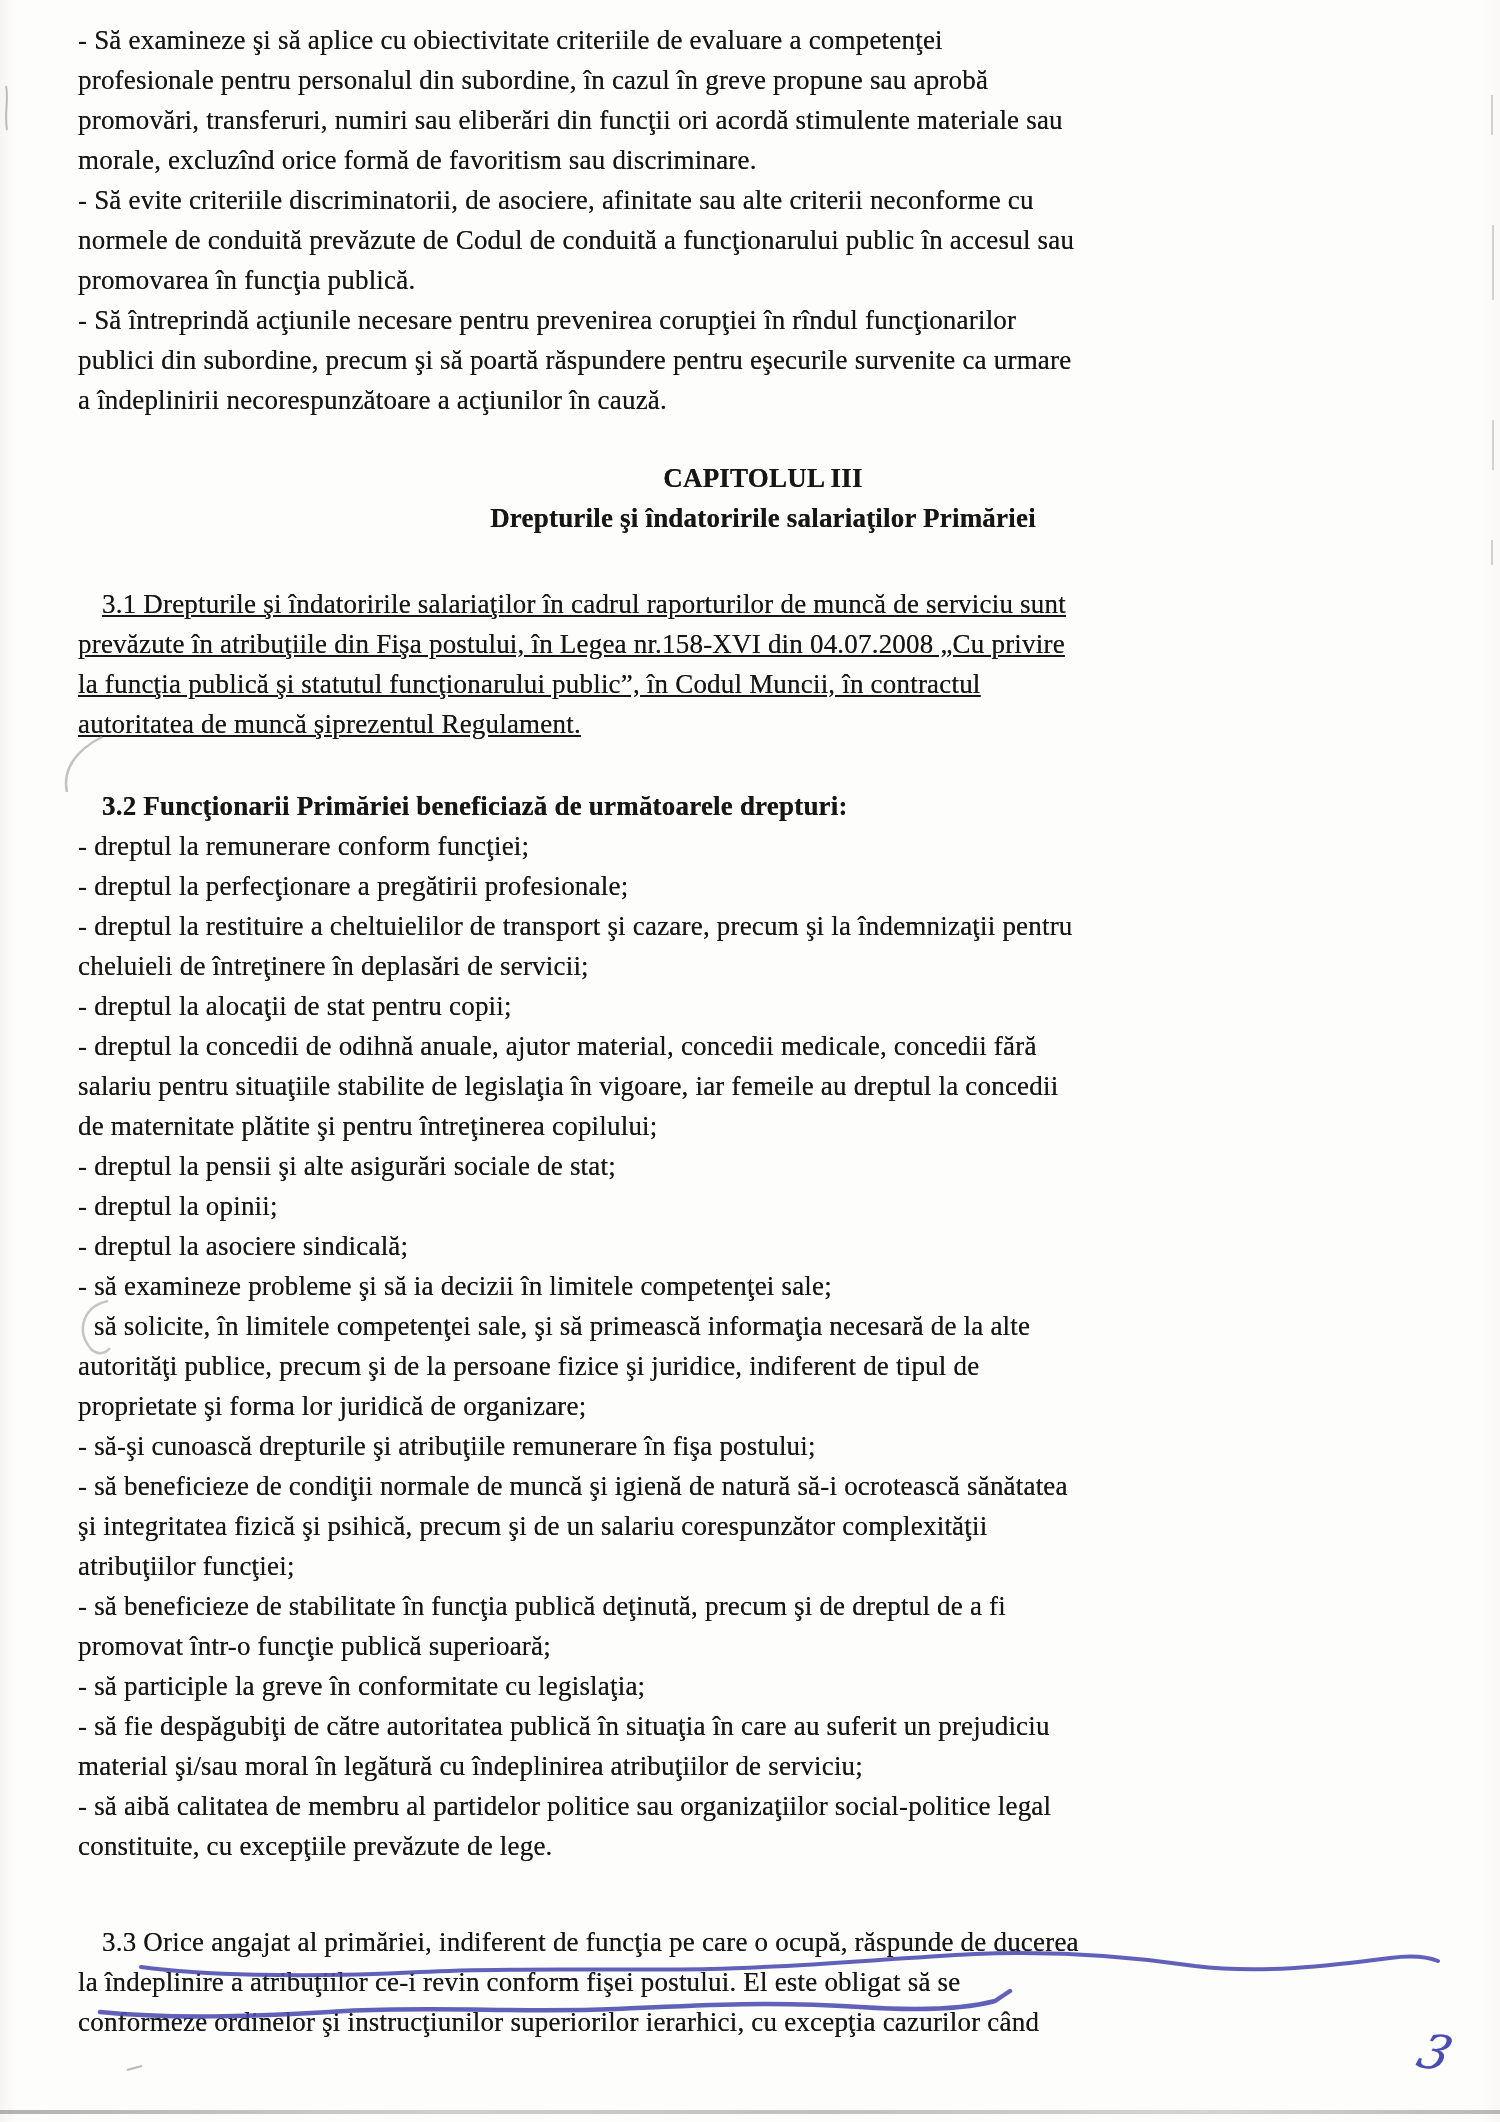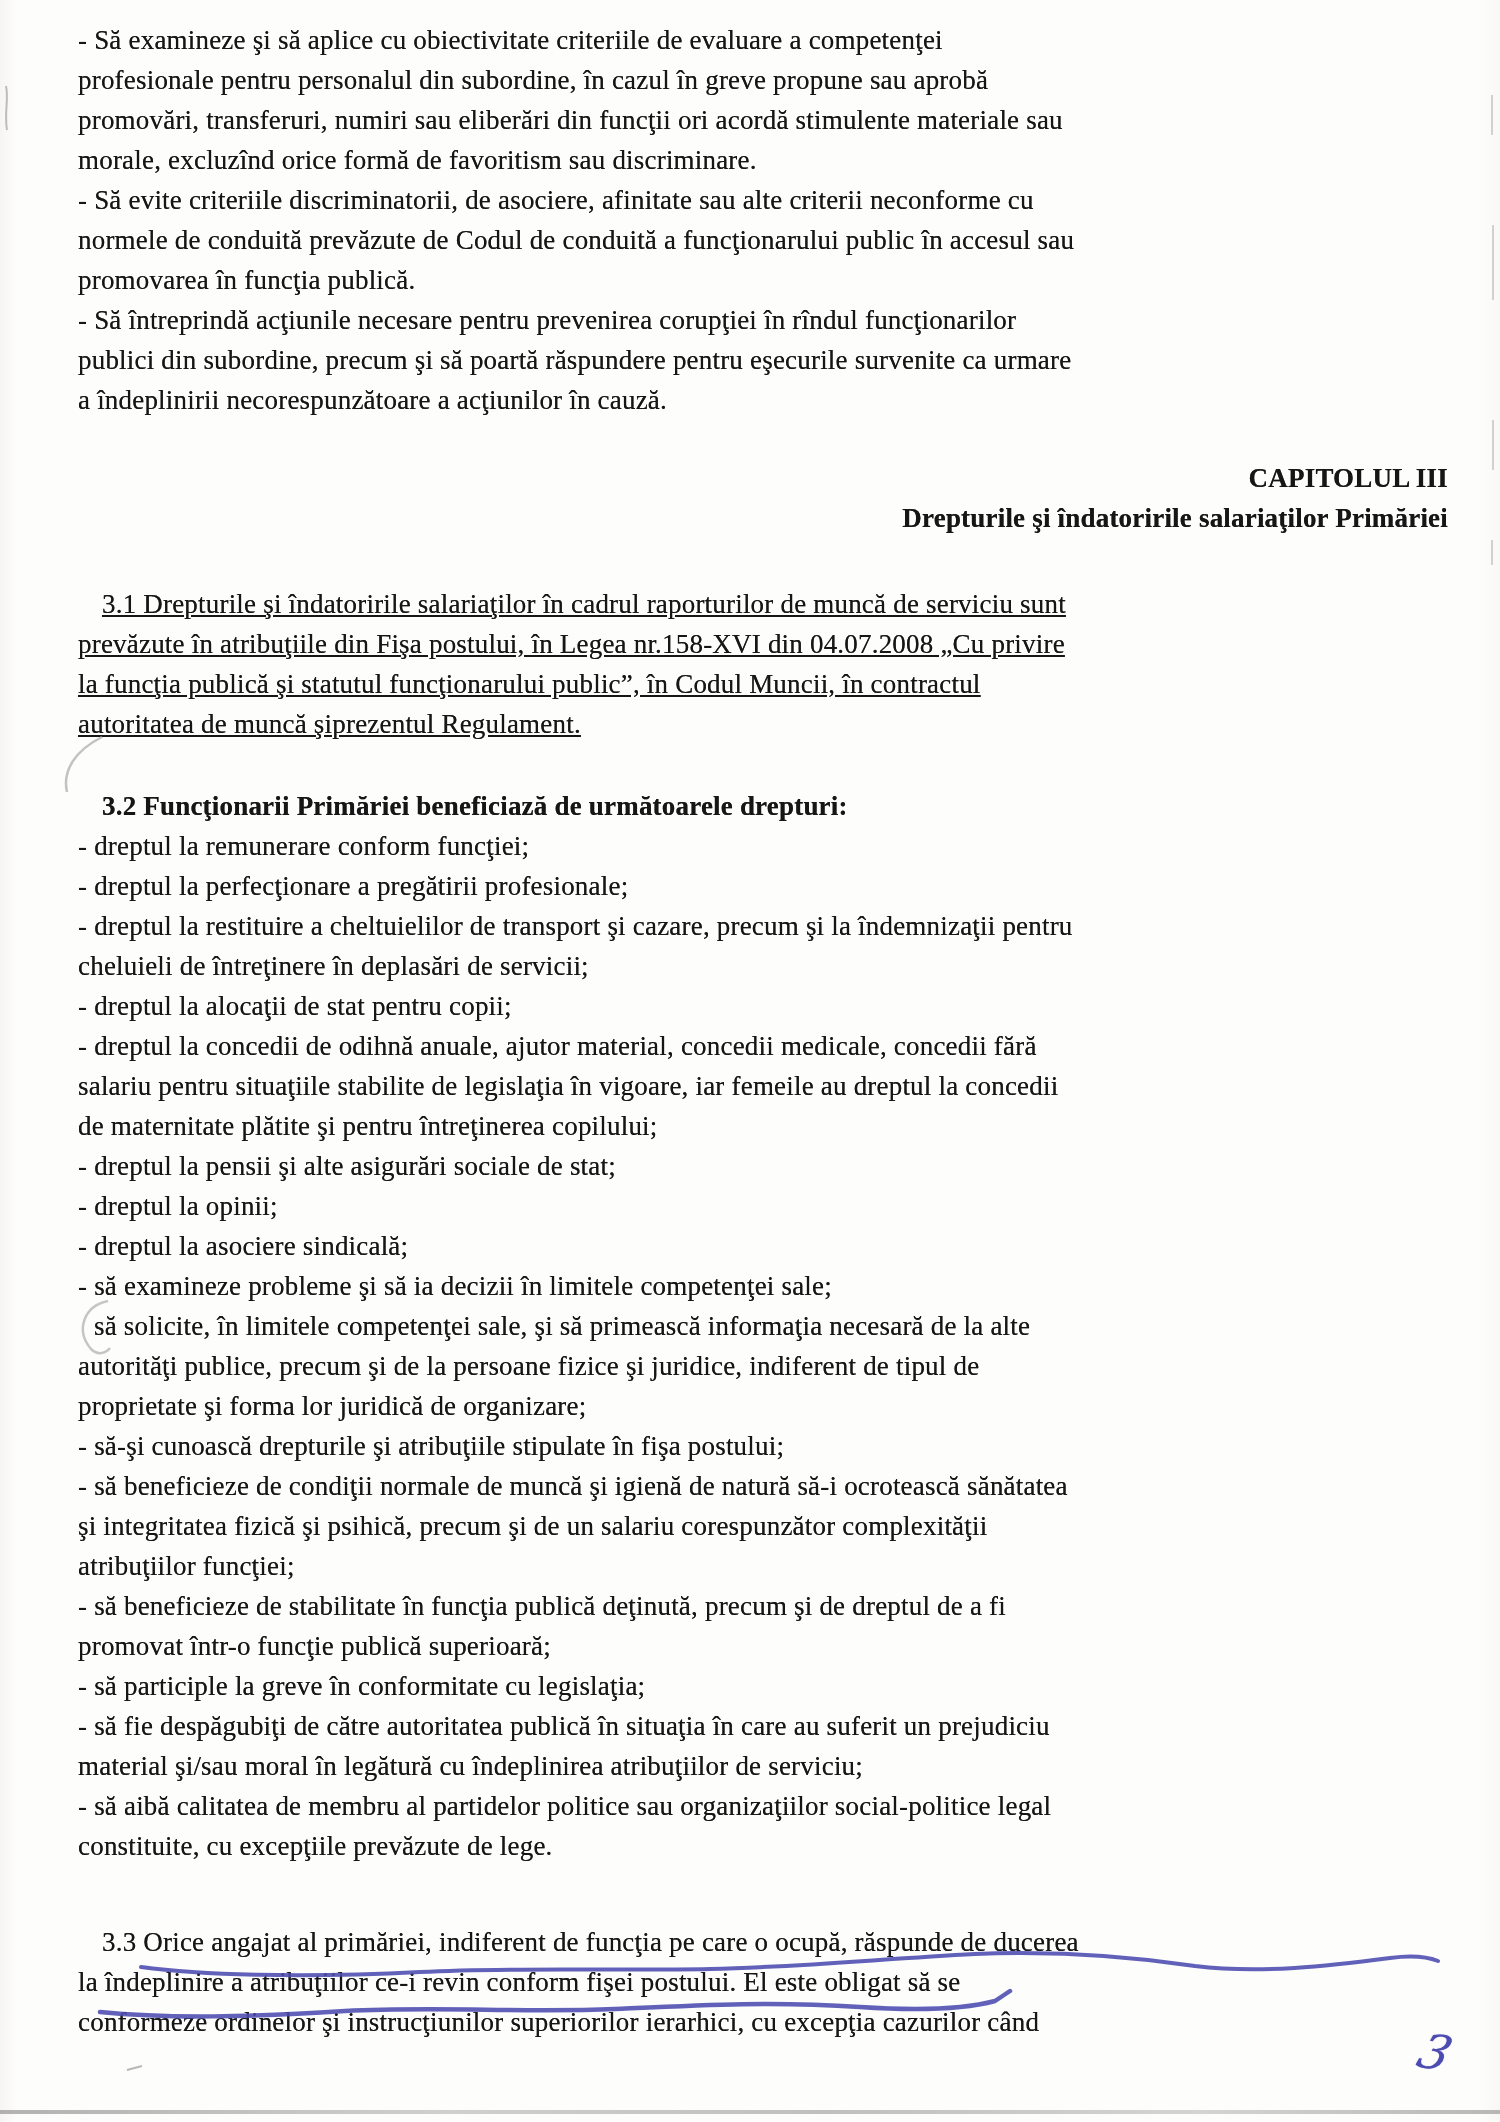--- a/index.html
+++ b/index.html
@@ -16,21 +16,21 @@
   }
   #doc{
     position:absolute;left:78px;top:20px;width:1370px;
     font-size:27px;line-height:40px;
     letter-spacing:0.2px;
     text-shadow:0 0 0.6px rgba(20,20,20,0.75);
   }
   .block{margin:0;}
   .line{white-space:nowrap;}
   .b-bold .line{font-weight:700;}
-  .b-center .line{text-align:right;white-space:nowrap;}
+  .b-center .line{text-align:center;white-space:nowrap;}
   .ind1{padding-left:24px;}
   .ind2{padding-left:16px;}
   .overlay{position:absolute;left:0;top:0;pointer-events:none;}
   .handnum{
     position:absolute;left:1420px;top:2028px;
     font-family:"DejaVu Serif",serif;
     font-style:italic;font-size:48px;line-height:48px;
     transform:rotate(9deg) skewX(-10deg);
     text-shadow:0 0 1px rgba(84,79,192,0.6);
   }
@@ -80,21 +80,21 @@
         <div class="line">- dreptul la concedii de odihnă anuale, ajutor material, concedii medicale, concedii fără</div>
         <div class="line">salariu pentru situaţiile stabilite de legislaţia în vigoare, iar femeile au dreptul la concedii</div>
         <div class="line">de maternitate plătite şi pentru întreţinerea copilului;</div>
         <div class="line">- dreptul la pensii şi alte asigurări sociale de stat;</div>
         <div class="line">- dreptul la opinii;</div>
         <div class="line">- dreptul la asociere sindicală;</div>
         <div class="line">- să examineze probleme şi să ia decizii în limitele competenţei sale;</div>
         <div class="line ind2">să solicite, în limitele competenţei sale, şi să primească informaţia necesară de la alte</div>
         <div class="line">autorităţi publice, precum şi de la persoane fizice şi juridice, indiferent de tipul de</div>
         <div class="line">proprietate şi forma lor juridică de organizare;</div>
-        <div class="line">- să-şi cunoască drepturile şi atribuţiile stipulate în fişa postului;</div>
+        <div class="line">- să-şi cunoască drepturile şi atribuţiile remunerare în fişa postului;</div>
         <div class="line">- să beneficieze de condiţii normale de muncă şi igienă de natură să-i ocrotească sănătatea</div>
         <div class="line">şi integritatea fizică şi psihică, precum şi de un salariu corespunzător complexităţii</div>
         <div class="line">atribuţiilor funcţiei;</div>
         <div class="line">- să beneficieze de stabilitate în funcţia publică deţinută, precum şi de dreptul de a fi</div>
         <div class="line">promovat într-o funcţie publică superioară;</div>
         <div class="line">- să participle la greve în conformitate cu legislaţia;</div>
         <div class="line">- să fie despăgubiţi de către autoritatea publică în situaţia în care au suferit un prejudiciu</div>
         <div class="line">material şi/sau moral în legătură cu îndeplinirea atribuţiilor de serviciu;</div>
         <div class="line">- să aibă calitatea de membru al partidelor politice sau organizaţiilor social-politice legal</div>
         <div class="line">constituite, cu excepţiile prevăzute de lege.</div>

